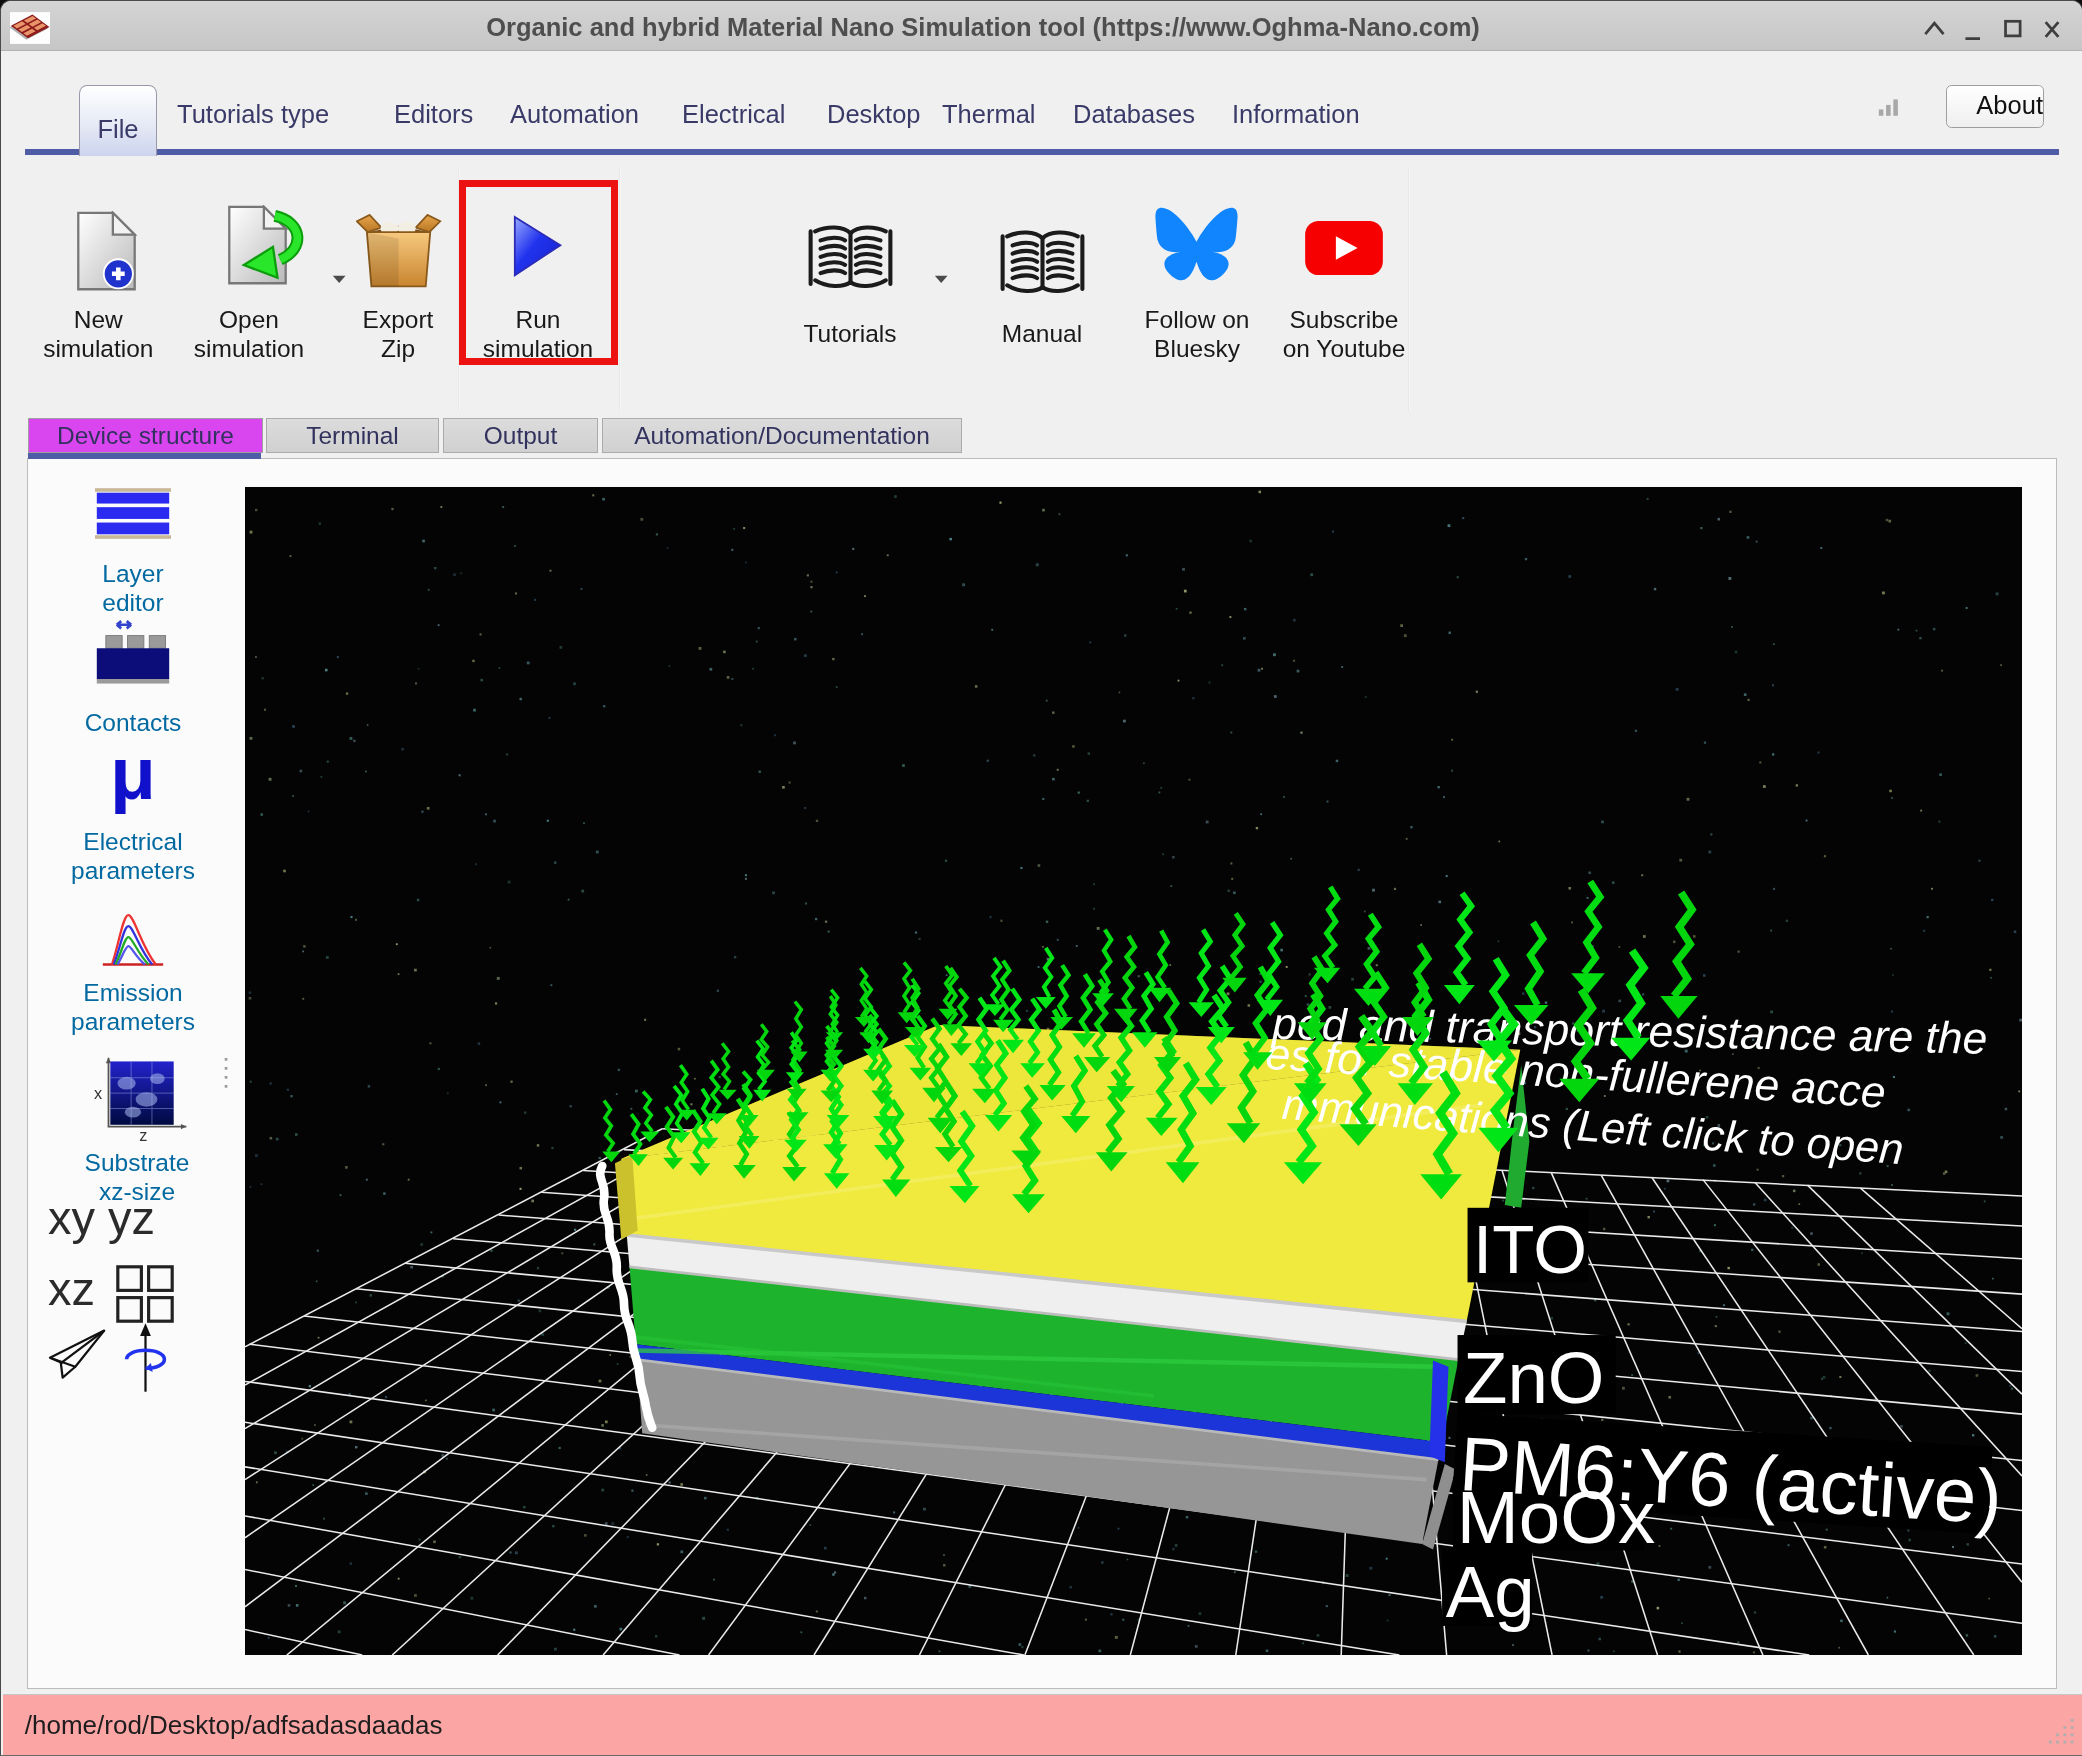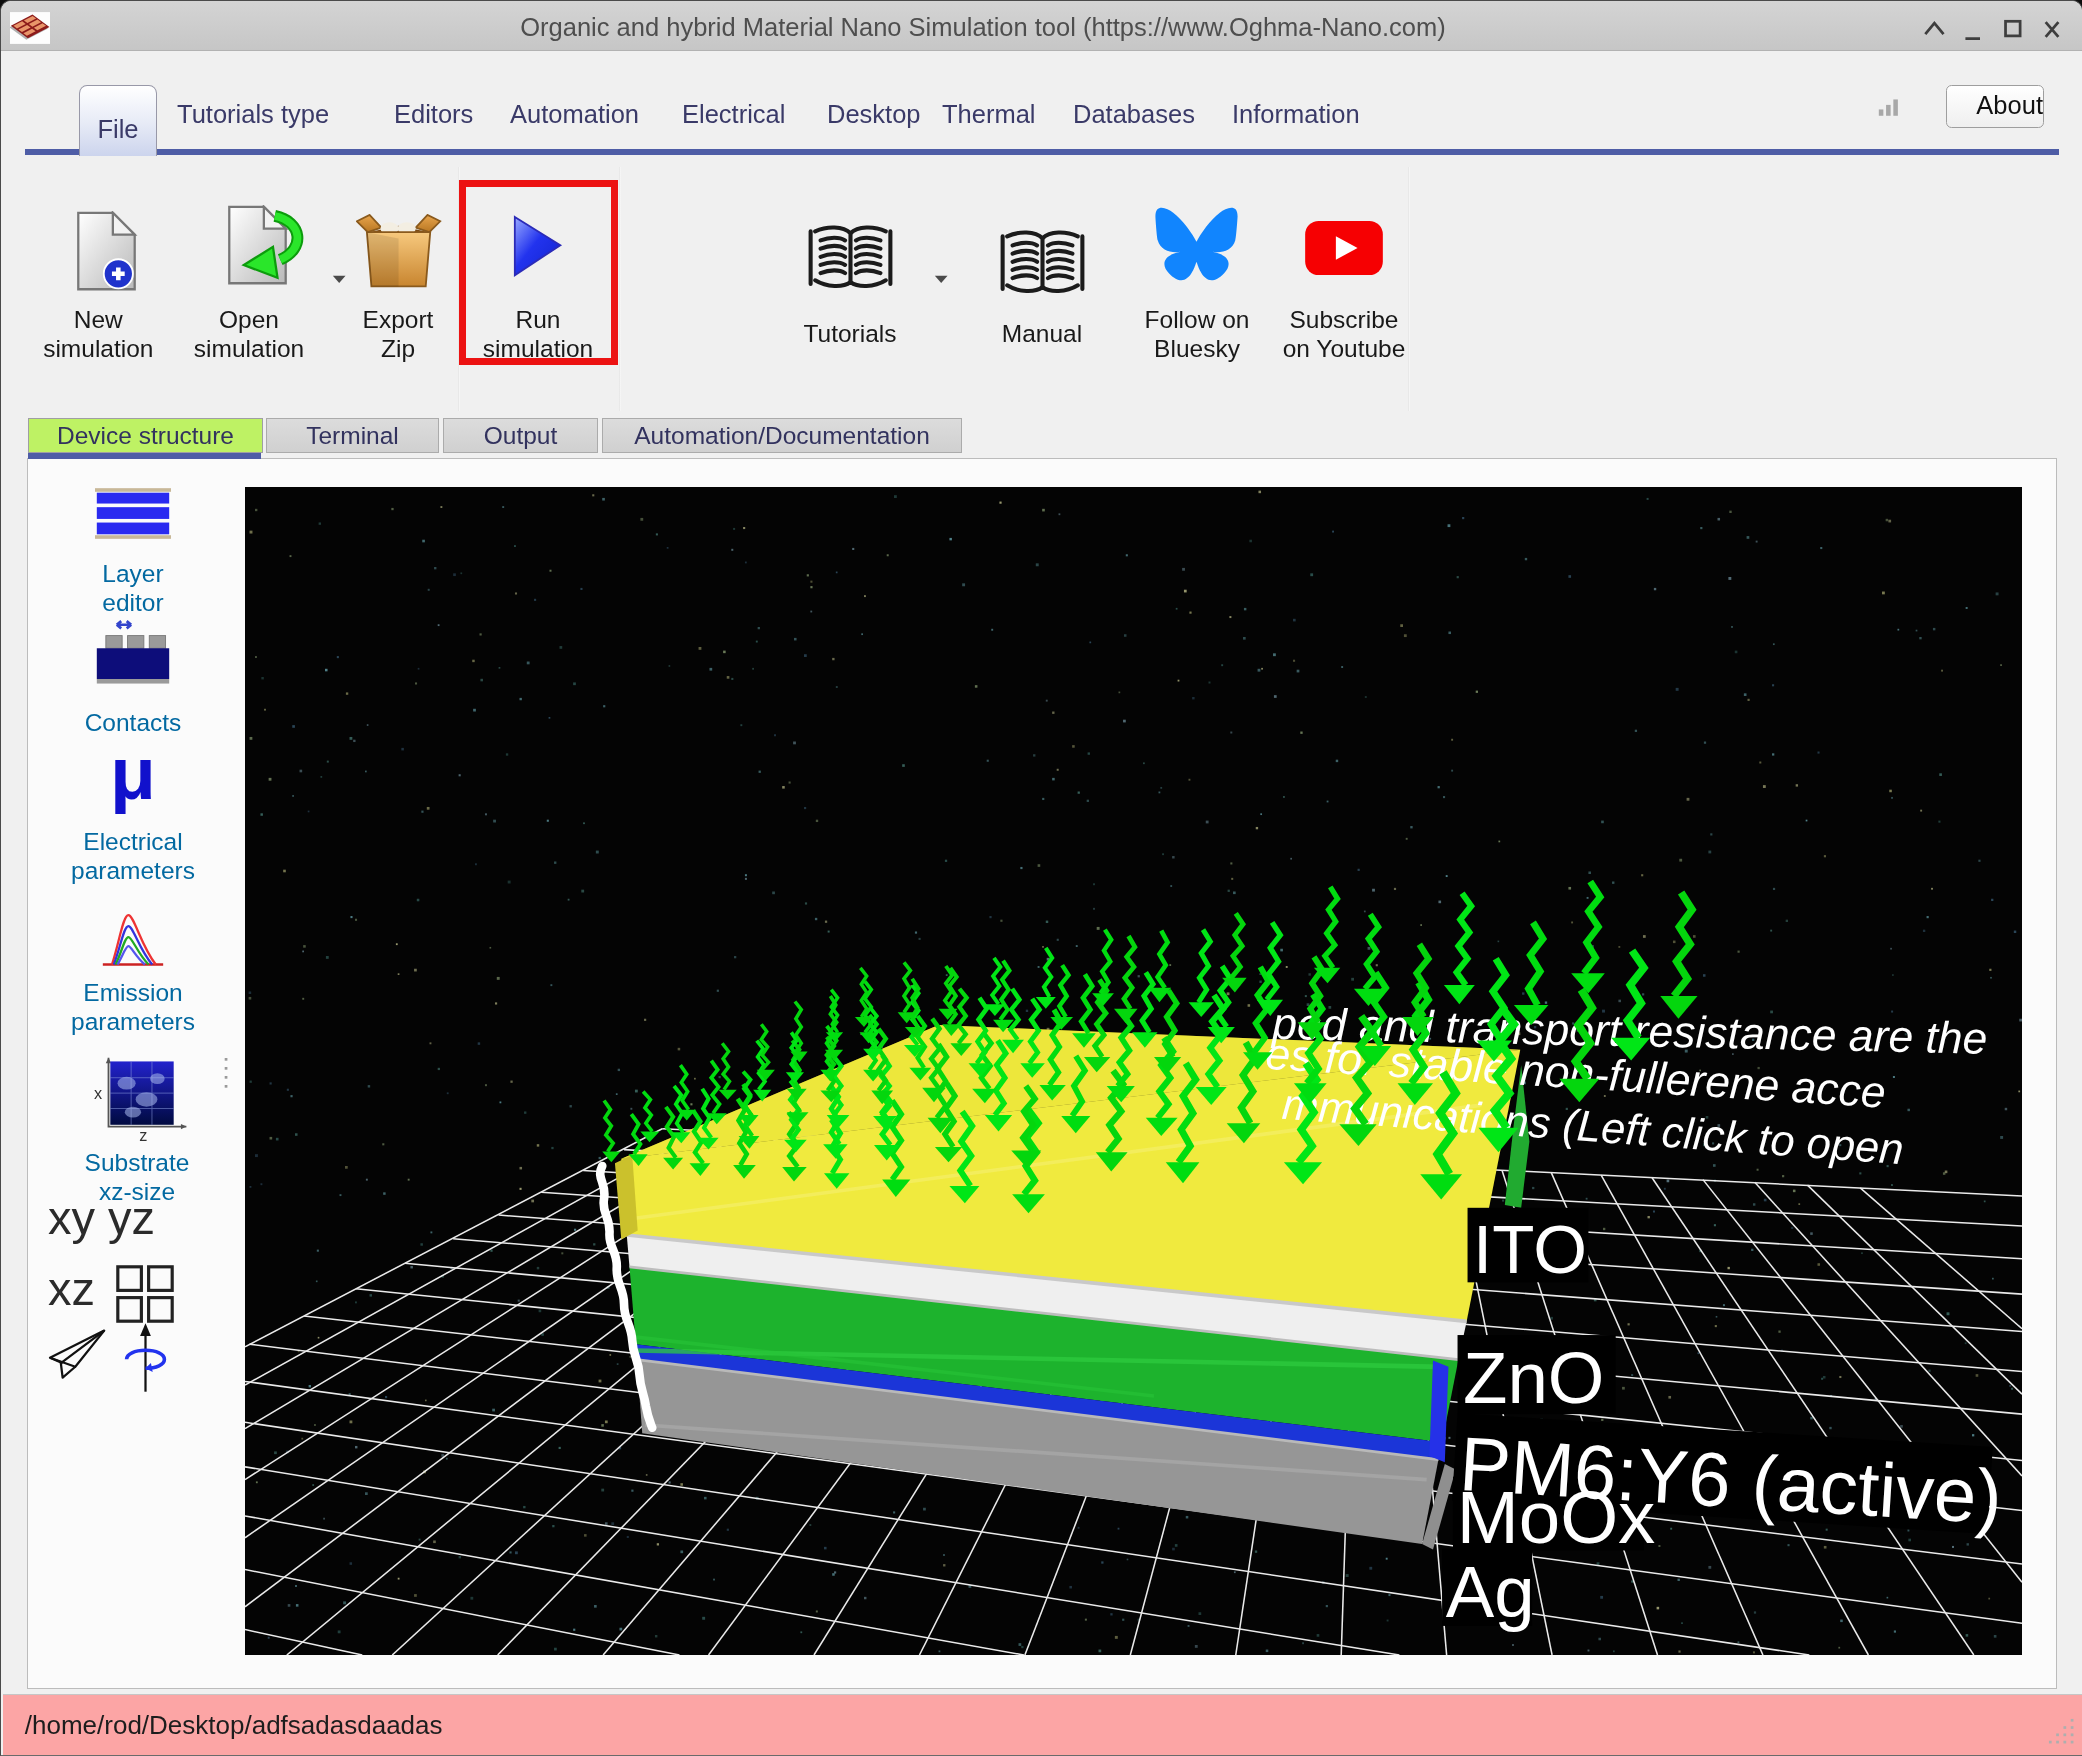--- a/index.html
+++ b/index.html
@@ -1,28 +1,28 @@
 <!DOCTYPE html>
 <html style="font-size:14.5px"><head><meta charset="utf-8"><style>
 *{margin:0;padding:0;box-sizing:border-box}
 html,body{width:2083px;height:1756px;background:#0d0d0d;font-family:"Liberation Sans",sans-serif;overflow:hidden}
 #win{position:absolute;left:0;top:0;width:2083px;height:1756px;background:#f0f0f0;
  border:1.8px solid #4a4a4a;border-bottom:1.8px solid #6a6a6a;border-radius:11px 11px 0 0;overflow:hidden}
 #titlebar{position:absolute;left:0;top:0;width:100%;height:50px;background:linear-gradient(#d4d4d4,#c6c6c6);border-bottom:0.9px solid #b2b2b2}
-#titletext{position:absolute;left:0;top:11.8px;width:1964px;text-align:center;font-size:25.5px;font-weight:normal;color:#4e4e4e}
+#titletext{position:absolute;left:0;top:11.8px;width:1964px;text-align:center;font-size:25.5px;font-weight:bold;color:#4e4e4e}
 .mlabel{position:absolute;top:99px;font-size:25.5px;color:#3a3a68}
 #filetab{position:absolute;left:78px;top:84px;width:78px;height:71px;background:linear-gradient(#ffffff,#e6eaf6 55%,#ccd4ed);border:1.8px solid #9898a8;border-bottom:none;border-radius:8.2px 8.2px 0 0;
  text-align:center;font-size:25.5px;color:#3a3a68;line-height:87px}
 #blueline{position:absolute;left:23.6px;top:148px;width:2034px;height:6.4px;background:#4e5da6}
 #aboutbtn{position:absolute;left:1945px;top:84px;width:98px;height:43px;background:linear-gradient(#ffffff,#efefef);border:1.8px solid #9e9e9e;border-radius:5.5px;text-align:right;font-size:25.5px;color:#111;line-height:38px}
 .titem{position:absolute;text-align:center;font-size:24.5px;color:#191919;line-height:29px}
 .tsep{position:absolute;width:1.8px;background:linear-gradient(90deg,#e2e2e2,#fbfbfb);top:166px;height:244px}
 #redbox{position:absolute;left:458px;top:179px;width:159px;height:185px;border:7.3px solid #ec1212}
 .tab2{position:absolute;top:417px;height:35px;border:0.9px solid #ababab;background:linear-gradient(#dcdcdc,#d0d0d0);color:#32325e;font-size:24.5px;text-align:center}
-#tab2sel{background:#bef264;border-color:#9f9fa3}
+#tab2sel{background:#d946ef;border-color:#9f9fa3}
 #tab2line{position:absolute;left:27px;top:452px;width:233px;height:5.5px;background:#4e5da6}
 #panel{position:absolute;left:25.5px;top:457px;width:2030px;height:1231px;background:#fbfbfb;border:0.9px solid #bcbcbc}
 .sbl{position:absolute;text-align:center;font-size:24.5px;color:#0369a1;line-height:29px;width:218px}
 #statusbar{position:absolute;left:1.8px;top:1693px;width:2079px;height:62px;background:#fca5a5;border-top:0.9px solid #c6c6c6}
 #statustext{position:absolute;left:22px;top:14.5px;font-size:26px;color:#1d1d1d}
 svg{display:block}
 .abs{position:absolute}
 </style></head>
 <body>
 <div id="win">

